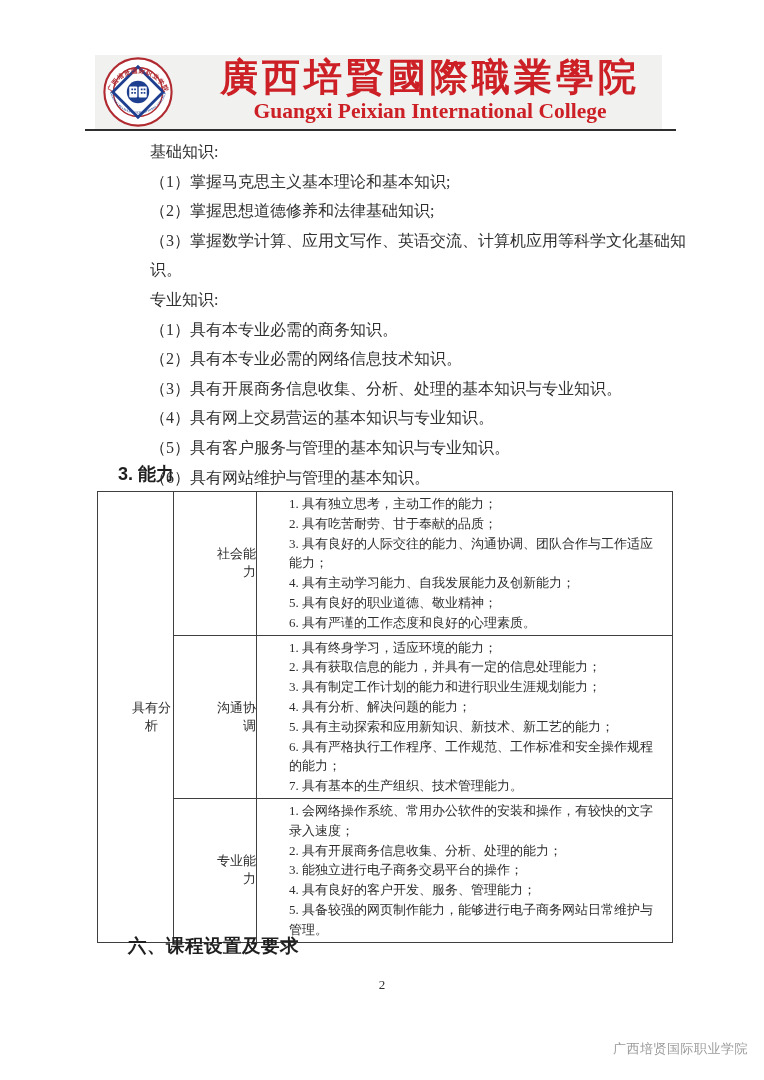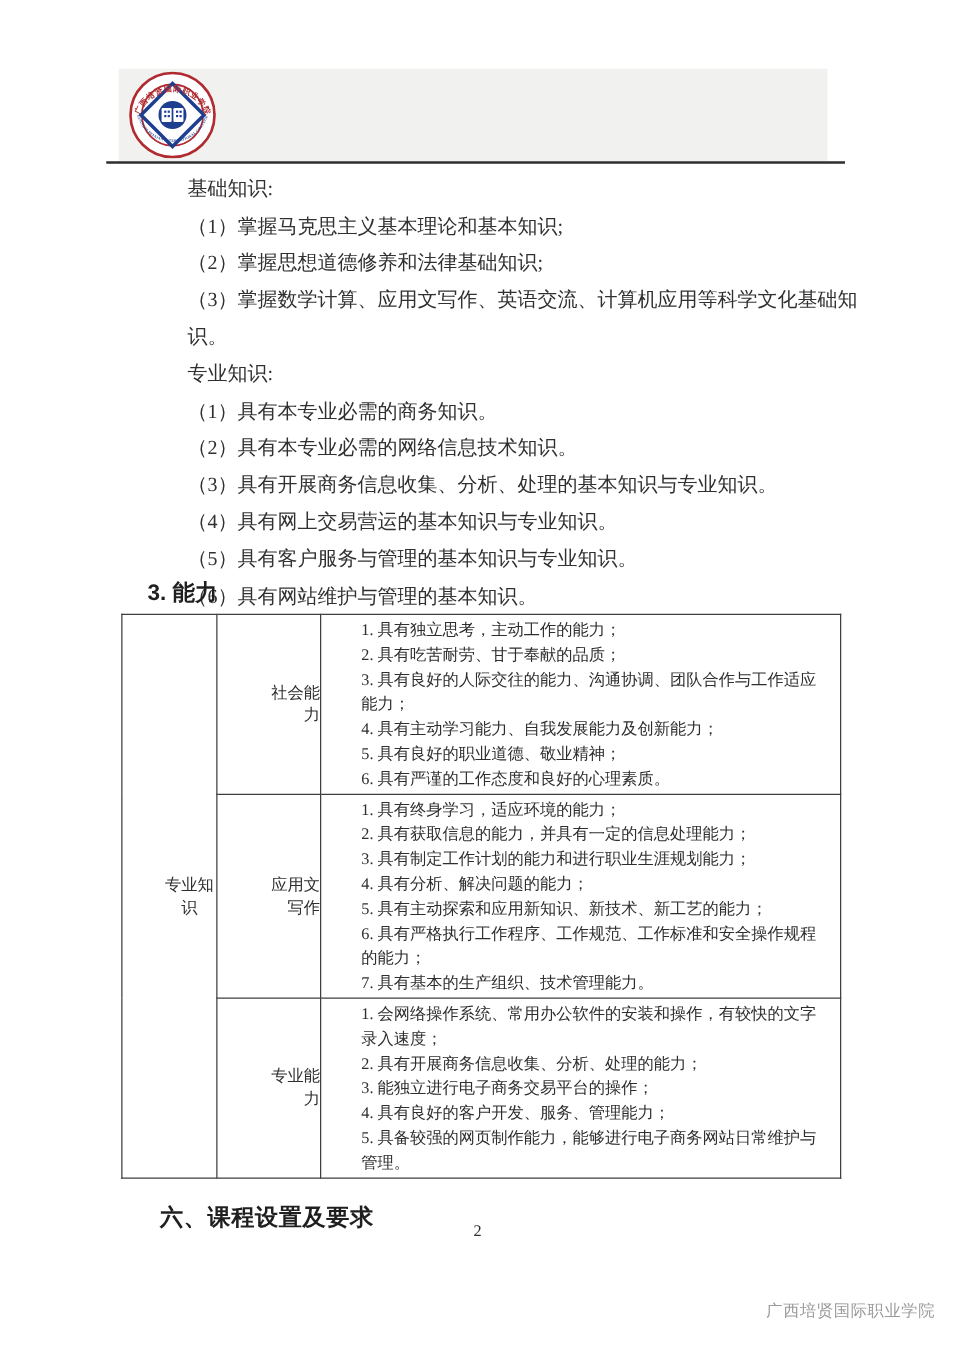--- a/index.html
+++ b/index.html
@@ -110,21 +110,20 @@
 
   
   .heading-courses {
     position: absolute;
     left: 128px; top: 933px;
     font-family: "Liberation Sans", sans-serif;
     font-weight: 700;
     font-size: 18.5px;
     letter-spacing: 0.5px;
     color: #1f1f1f;
-    margin-top: 28px;
   }
   .page-number {
     position: absolute;
     left: 0; top: 977px;
     width: 764px;
     text-align: center;
     font-size: 13px;
     color: #2f2f2f;
   }
   .footer-watermark {
@@ -162,51 +161,55 @@
       <rect x="58" y="45" width="2.5" height="2.5" fill="#1e3f8f"></rect>
       <rect x="54" y="50" width="2.5" height="2.5" fill="#1e3f8f"></rect>
       <rect x="58" y="50" width="2.5" height="2.5" fill="#1e3f8f"></rect>
       <text font-size="9" fill="#b02a30" font-weight="bold" letter-spacing="1">
         <textPath href="#arcTop" startOffset="4%">广西培贤国际职业学院</textPath>
       </text>
       <text font-size="4.2" fill="#1e3f8f" font-weight="bold" letter-spacing="0.3">
         <textPath href="#arcBottom" startOffset="2%">GUANGXI PEIXIAN INTERNATIONAL COLLEGE</textPath>
       </text>
     </svg>
+    <div class="titles">
+      <div class="title-zh">廣西培賢國際職業學院</div>
+      <div class="title-en">Guangxi Peixian International College</div>
+    </div>
   </div>
   <div class="header-rule"></div>
 
   <div class="body-text">基础知识:
 （1）掌握马克思主义基本理论和基本知识;
 （2）掌握思想道德修养和法律基础知识;
 （3）掌握数学计算、应用文写作、英语交流、计算机应用等科学文化基础知识。
 专业知识:
 （1）具有本专业必需的商务知识。
 （2）具有本专业必需的网络信息技术知识。
 （3）具有开展商务信息收集、分析、处理的基本知识与专业知识。
 （4）具有网上交易营运的基本知识与专业知识。
 （5）具有客户服务与管理的基本知识与专业知识。
 （6）具有网站维护与管理的基本知识。</div>
 
   <div class="heading-ability">3. 能力</div>
 
   <table class="ability-table">
     <tbody>
       <tr>
-        <td class="col-structure" rowspan="3">专业知识</td>
+        <td class="col-structure" rowspan="3">具有分析</td>
         <td class="col-category">社会能力</td>
         <td class="col-items">1. 具有独立思考，主动工作的能力；
 2. 具有吃苦耐劳、甘于奉献的品质；
 3. 具有良好的人际交往的能力、沟通协调、团队合作与工作适应能力；
 4. 具有主动学习能力、自我发展能力及创新能力；
 5. 具有良好的职业道德、敬业精神；
 6. 具有严谨的工作态度和良好的心理素质。</td>
       </tr>
       <tr>
-        <td class="col-category">应用文写作</td>
+        <td class="col-category">沟通协调</td>
         <td class="col-items">1. 具有终身学习，适应环境的能力；
 2. 具有获取信息的能力，并具有一定的信息处理能力；
 3. 具有制定工作计划的能力和进行职业生涯规划能力；
 4. 具有分析、解决问题的能力；
 5. 具有主动探索和应用新知识、新技术、新工艺的能力；
 6. 具有严格执行工作程序、工作规范、工作标准和安全操作规程的能力；
 7. 具有基本的生产组织、技术管理能力。</td>
       </tr>
       <tr>
         <td class="col-category">专业能力</td>

